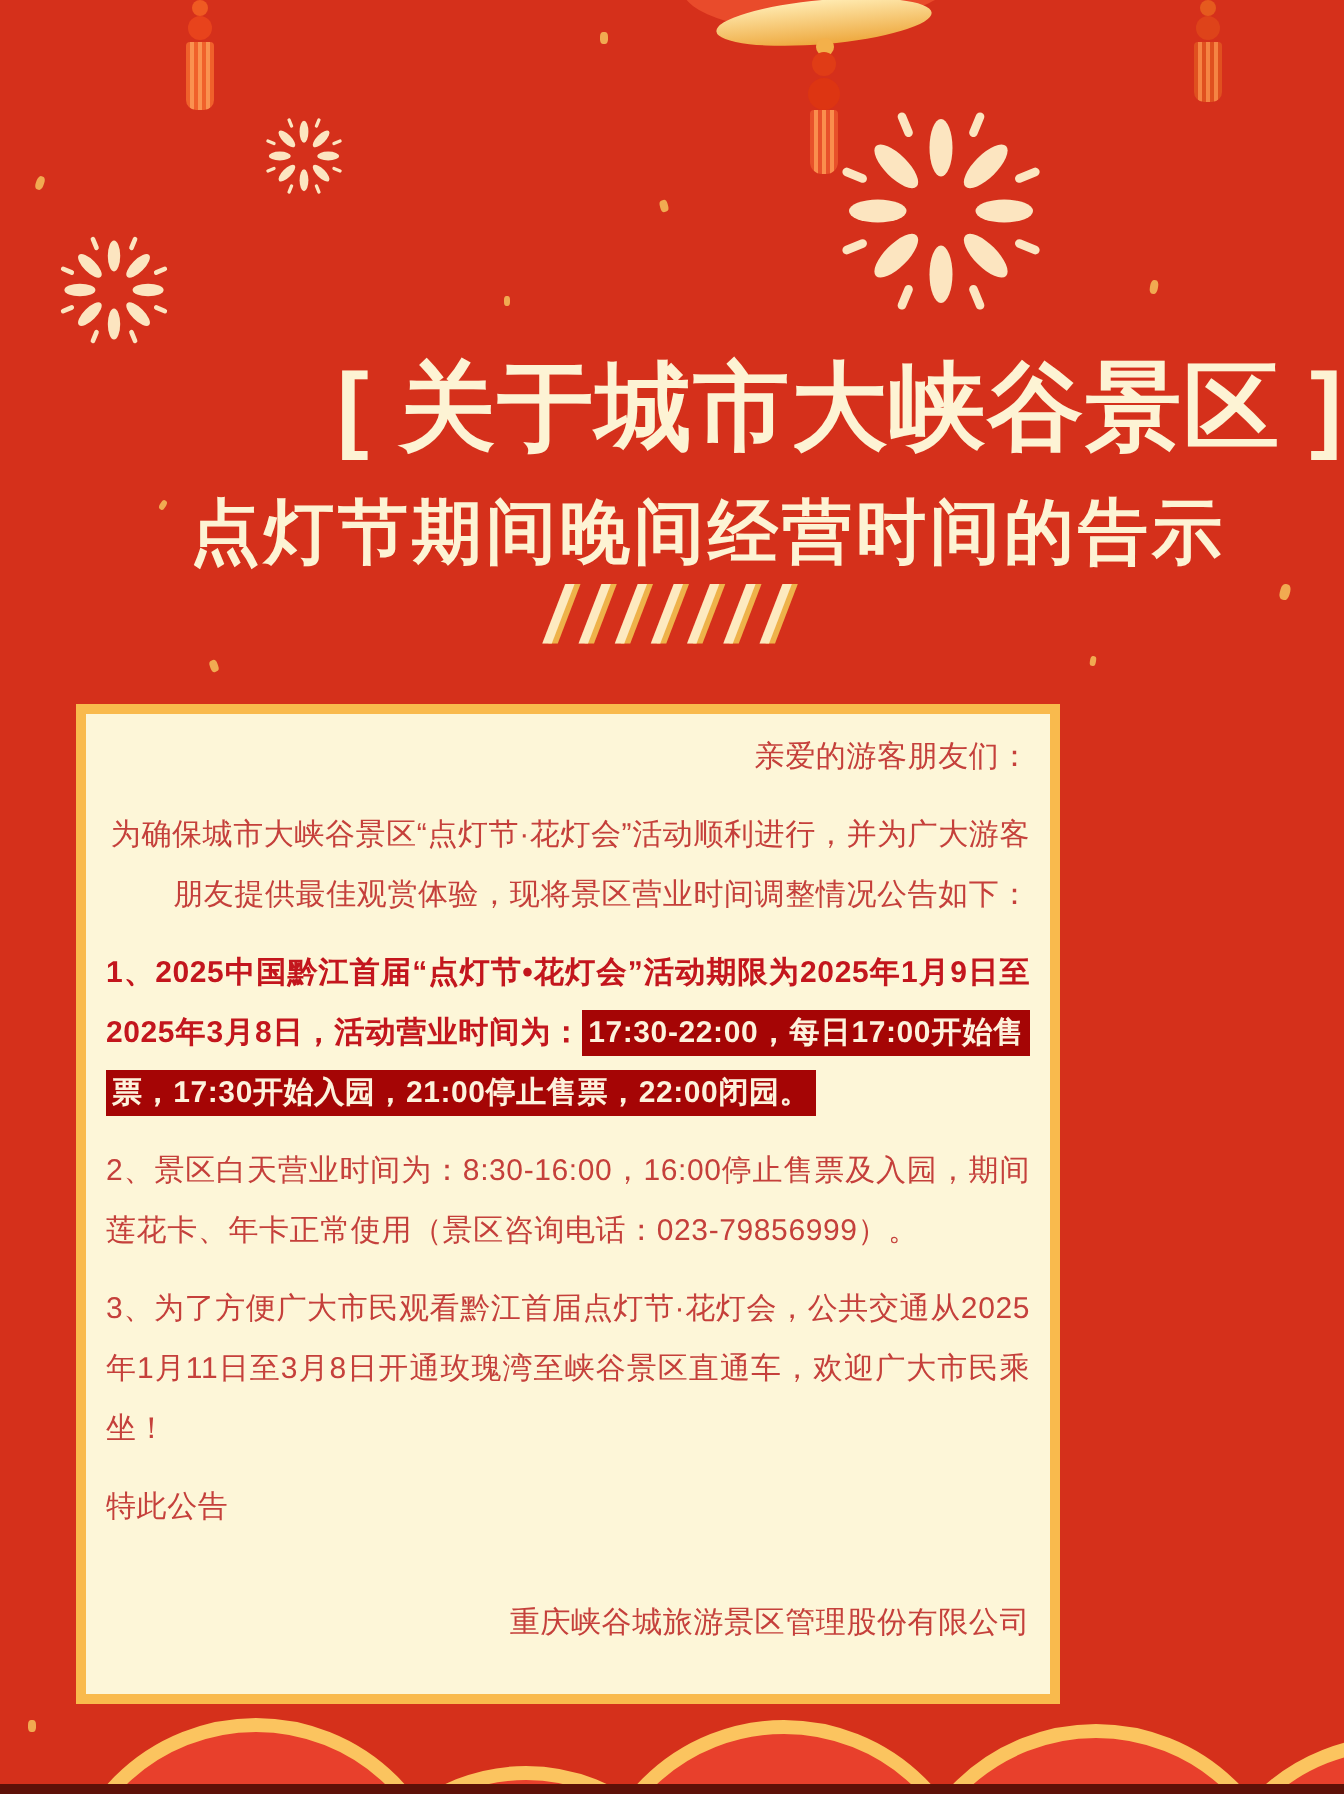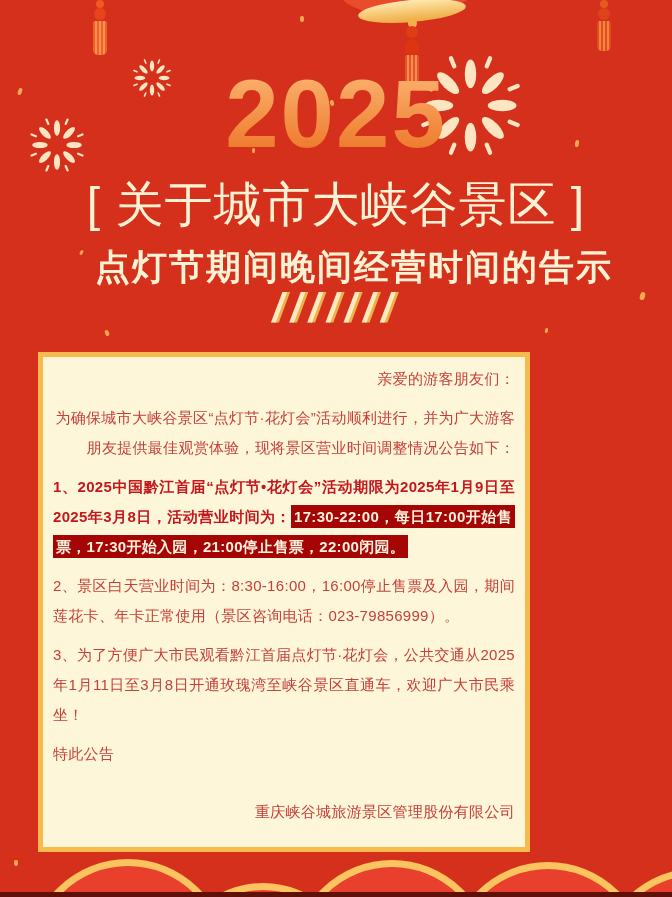--- a/index.html
+++ b/index.html
@@ -48,22 +48,22 @@
   .fw-small{left:130px;top:56px;width:44px;height:44px;}
   .speck{position:absolute;background:#f6c05a;border-radius:40%;opacity:.85;}
   
   .year{
     position:absolute;top:66px;left:0;width:100%;text-align:center;
     font-size:96px;font-weight:700;letter-spacing:2px;line-height:1;
     background:linear-gradient(180deg,#fbb06c 10%,#ee7c2e 85%);
     -webkit-background-clip:text;background-clip:text;color:transparent;
   }
   .title{
-    position:absolute;top:176px;left:0;width:100%;text-align:center;
-    color:var(--title-text);font-size:48px;font-weight:400;letter-spacing:1px;line-height:1.2;
+    position:absolute;top:176px;left:0;width:100%;text-align:right;
+    color:var(--title-text);font-size:48px;font-weight:700;letter-spacing:1px;line-height:1.2;
   }
   .subtitle{
     position:absolute;top:246px;left:18px;width:100%;text-align:center;
     color:var(--title-text);font-size:35px;font-weight:900;letter-spacing:2px;line-height:1.2;
   }
   .slashes{
     position:absolute;top:288px;left:0;width:100%;text-align:center;
     font-size:40px;font-weight:900;font-style:italic;letter-spacing:7px;line-height:1;
     color:var(--slash-gold);text-shadow:3px 0 0 #eeb24a;
   }
@@ -192,21 +192,20 @@
   <i class="speck" style="left:330px;top:100px;width:4px;height:6px;transform:rotate(-15deg)"></i>
   <i class="speck" style="left:575px;top:140px;width:4px;height:7px;transform:rotate(10deg)"></i>
   <i class="speck" style="left:252px;top:148px;width:3px;height:5px"></i>
   <i class="speck" style="left:640px;top:292px;width:5px;height:8px;transform:rotate(15deg)"></i>
   <i class="speck" style="left:105px;top:330px;width:4px;height:6px;transform:rotate(-20deg)"></i>
   <i class="speck" style="left:545px;top:328px;width:3px;height:5px;transform:rotate(10deg)"></i>
   <i class="speck" style="left:300px;top:16px;width:4px;height:6px"></i>
   <i class="speck" style="left:80px;top:250px;width:3px;height:5px;transform:rotate(30deg)"></i>
   <i class="speck" style="left:14px;top:860px;width:4px;height:6px"></i>
 
-  <div class="year">2025</div>
   <h1 class="title">[ 关于城市大峡谷景区 ]</h1>
   <h2 class="subtitle">点灯节期间晚间经营时间的告示</h2>
   <div class="slashes">///////</div>
 
   <div class="notice-box">
     <p>亲爱的游客朋友们：</p>
     <div>
         <p><span class="seg-normal">为确保城市大峡谷景区“点灯节·花灯会”活动顺利进行，并为广大游客朋友提供最佳观赏体验，现将景区营业时间调整情况公告如下：</span></p>
         <p><span class="seg-emphasis">1、2025中国黔江首届“点灯节•花灯会”活动期限为2025年1月9日至2025年3月8日，活动营业时间为：</span><span class="seg-highlight">17:30-22:00，每日17:00开始售票，17:30开始入园，21:00停止售票，22:00闭园。</span></p>
         <p><span class="seg-normal">2、景区白天营业时间为：8:30-16:00，16:00停止售票及入园，期间莲花卡、年卡正常使用（景区咨询电话：023-79856999）。</span></p>

